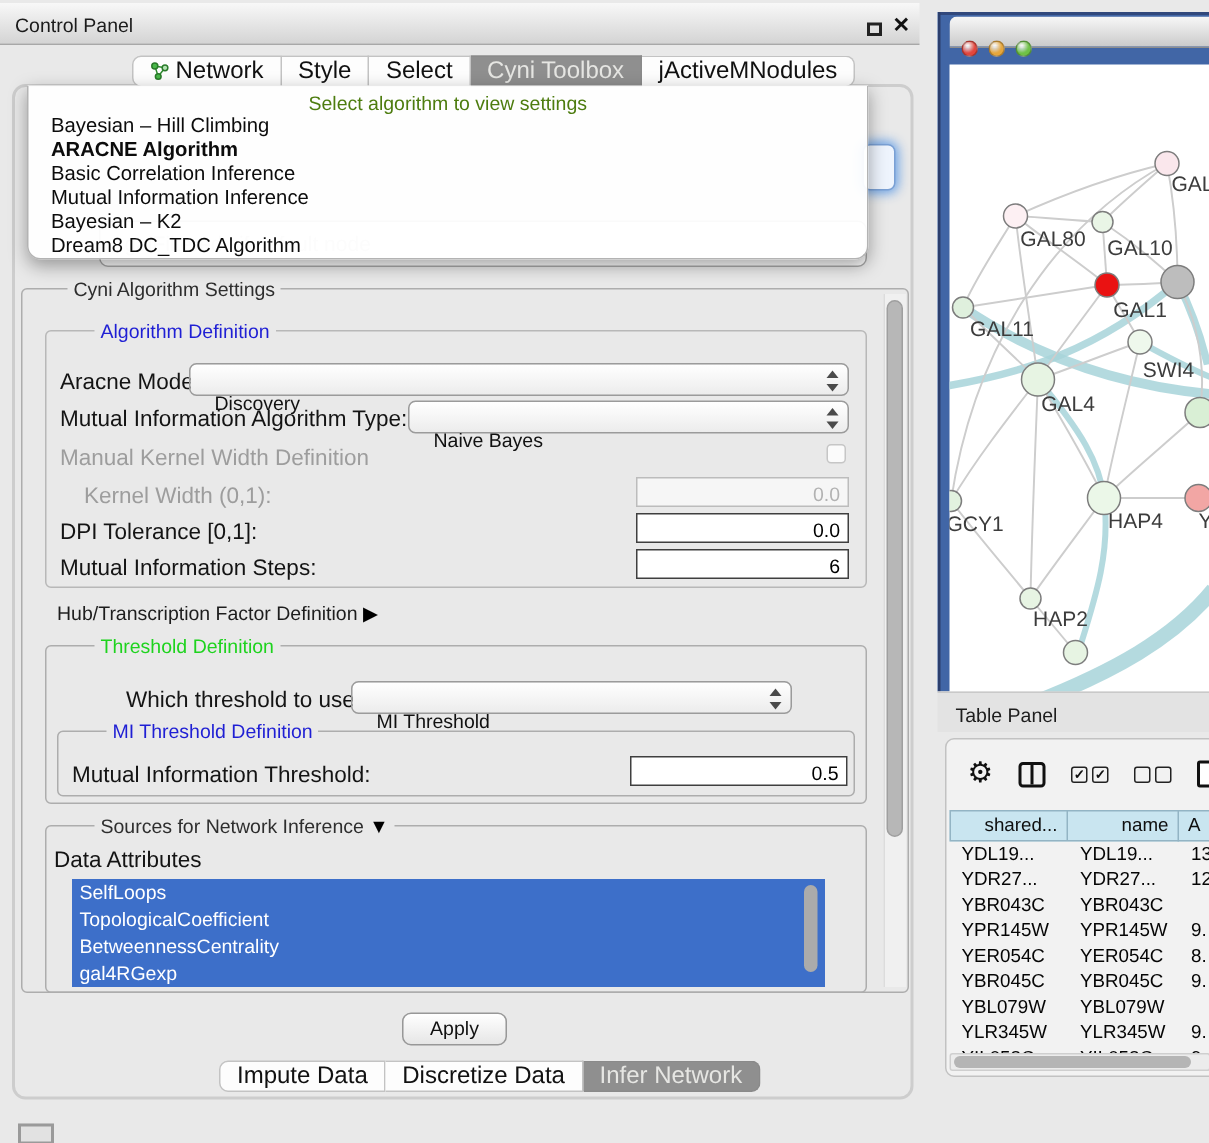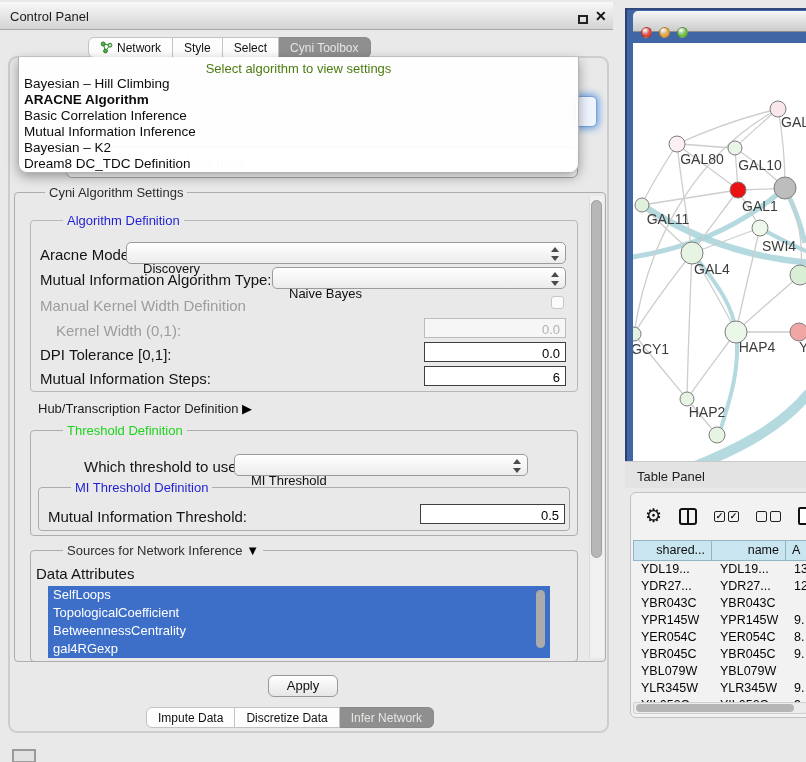--- a/index.html
+++ b/index.html
@@ -15,36 +15,36 @@
   
   #cp-titlebar { left:0; top:2px; width:613px; height:28px;
     background:linear-gradient(#f8f8f8,#d4d4d4); border-bottom:1px solid #a8a8a8; }
   #cp-title { left:10px; top:7px; font-size:13px; color:#1b1b1b; }
   #cp-float { left:578px; top:13px; width:10px; height:9px; border:2px solid #222; background:transparent; }
   #cp-close { left:595px; top:6px; font-size:14px; font-weight:bold; color:#111; }
 
   
   #cp-tabs { left:88px; top:37px; height:21px; display:flex; z-index:6; }
   .tab { background:#fdfdfd; border:1px solid #c3c3c3; border-left:none; color:#111;
-    font-size:12px; padding:4px 11px; height:21px; line-height:20px; display:flex; align-items:center; gap:4px; }
+    font-size:16px; padding:4px 11px; height:21px; line-height:20px; display:flex; align-items:center; gap:4px; }
   .tab:first-child { border-left:1px solid #c3c3c3; border-radius:6px 0 0 6px; }
   .tab:last-child { border-radius:0 6px 6px 0; }
   .tab.tab-sel { background:#8f8f8f; color:#e6e6e3; border-color:#8a8a8a; }
   .net-ico { width:13px; height:13px; }
 
   
   #cp-body { left:8px; top:56px; width:601px; height:677px;
     border:2px solid #cdcdcd; border-radius:9px; background:#e9e9e9; }
 
   
   #algo-dropdown { left:18px; top:57px; width:561px; height:116px; z-index:20;
     background:rgba(255,255,255,0.94); border:1px solid #b3b3b3; border-top:none;
     border-radius:0 0 9px 9px; box-shadow:0 4px 12px rgba(0,0,0,0.35); }
   #algo-placeholder { height:19px; padding-top:4px; text-align:center; color:#4d7c0f; font-size:13px; }
-  .algo-item { height:16px; line-height:16px; padding-left:5px; font-size:13.5px; color:#0c0c0c; list-style:none; }
+  .algo-item { height:16px; line-height:16px; padding-left:15px; font-size:13.5px; color:#0c0c0c; list-style:none; }
   .algo-item.bold { font-weight:bold; }
 
   
   #ghost-combo { left:66px; top:147px; width:512px; height:31px; z-index:10;
     border:1px solid #a9a9a9; border-radius:6px; background:#fdfdfd; }
   #ghost-combo span { display:block; line-height:29px; padding-left:16px; color:#c4c4c4; font-size:14px; }
   #focus-combo { left:575px; top:96px; width:22px; height:31px; z-index:9;
     background:#eef4fd; border:1px solid #7aa0d4; border-radius:5px;
     box-shadow:0 0 7px 2px rgba(95,155,230,0.9); }
 
@@ -166,36 +166,39 @@
     </div>
     <div class="tab">
       <span class="tab-text">Style</span>
     </div>
     <div class="tab">
       <span class="tab-text">Select</span>
     </div>
     <div class="tab tab-sel">
       <span class="tab-text">Cyni Toolbox</span>
     </div>
+    <div class="tab">
+      <span class="tab-text">jActiveMNodules</span>
+    </div>
   </div>
 
 <div class="abs" id="ghost-combo">
   <span>galFiltered.sif default node</span>
 </div>
 <div class="abs" id="focus-combo"></div>
 
 <div class="abs" id="algo-dropdown">
   <div id="algo-placeholder">Select algorithm to view settings</div>
   <ul id="algo-list">
       <li class="algo-item">Bayesian – Hill Climbing</li>
       <li class="algo-item bold">ARACNE Algorithm</li>
       <li class="algo-item">Basic Correlation Inference</li>
       <li class="algo-item">Mutual Information Inference</li>
       <li class="algo-item">Bayesian – K2</li>
-      <li class="algo-item">Dream8 DC_TDC Definition</li>
+      <li class="algo-item">Dream8 DC_TDC Algorithm</li>
     </ul>
 </div>
 
 <div class="group" id="settings-group"></div>
 <span class="legend" id="settings-legend">Cyni Algorithm Settings</span>
 
 <div class="group" id="algdef-group"></div>
 <span class="legend blue" id="algdef-legend">Algorithm Definition</span>
 
 <span class="flabel" style="left:40px; top:246px;">Aracne Mode:</span>

